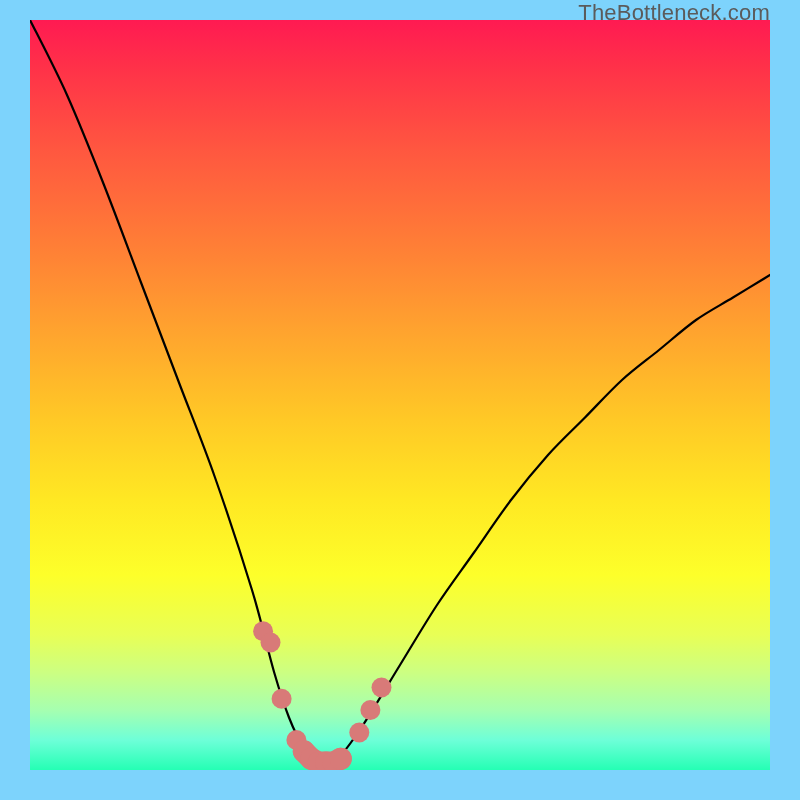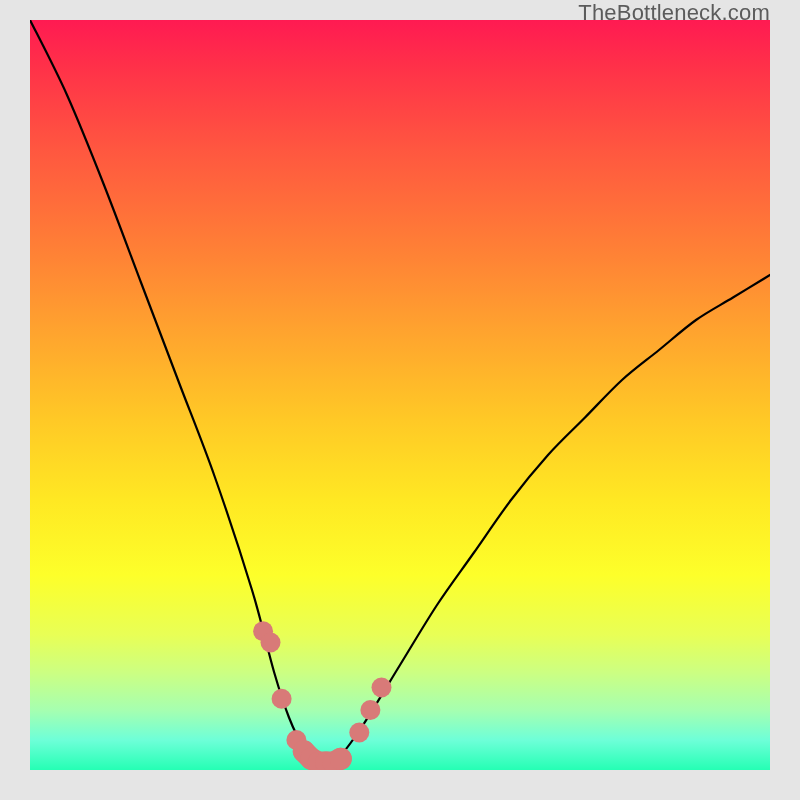--- a/index.html
+++ b/index.html
@@ -8,21 +8,21 @@
     width: 800px;
     height: 800px;
     overflow: hidden;
     background: #000;
     font-family: Arial, Helvetica, sans-serif;
   }
   .frame {
     position: absolute;
     left: 0; top: 0;
     width: 800px; height: 800px;
-    background: #e5e5e5;
+    background: #7dd3fc;
   }
   .plot {
     position: absolute;
     left: 30px;
     top: 20px;
     width: 740px;
     height: 750px;
     background: linear-gradient(to bottom,
       #ff1a52 0%,
       #ff3049 6%,

